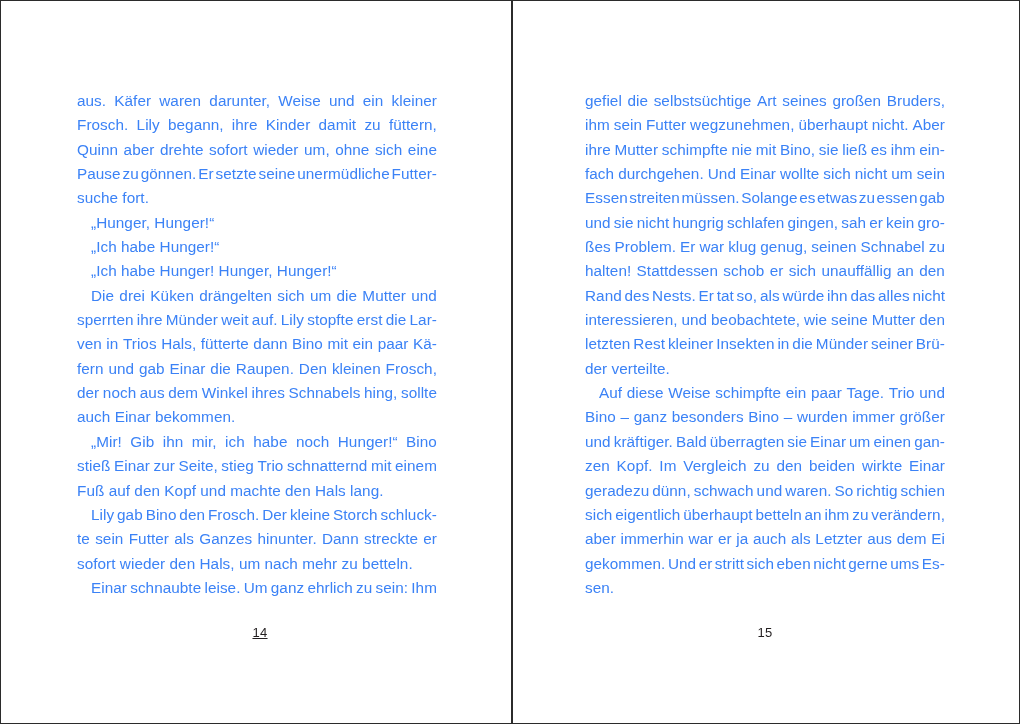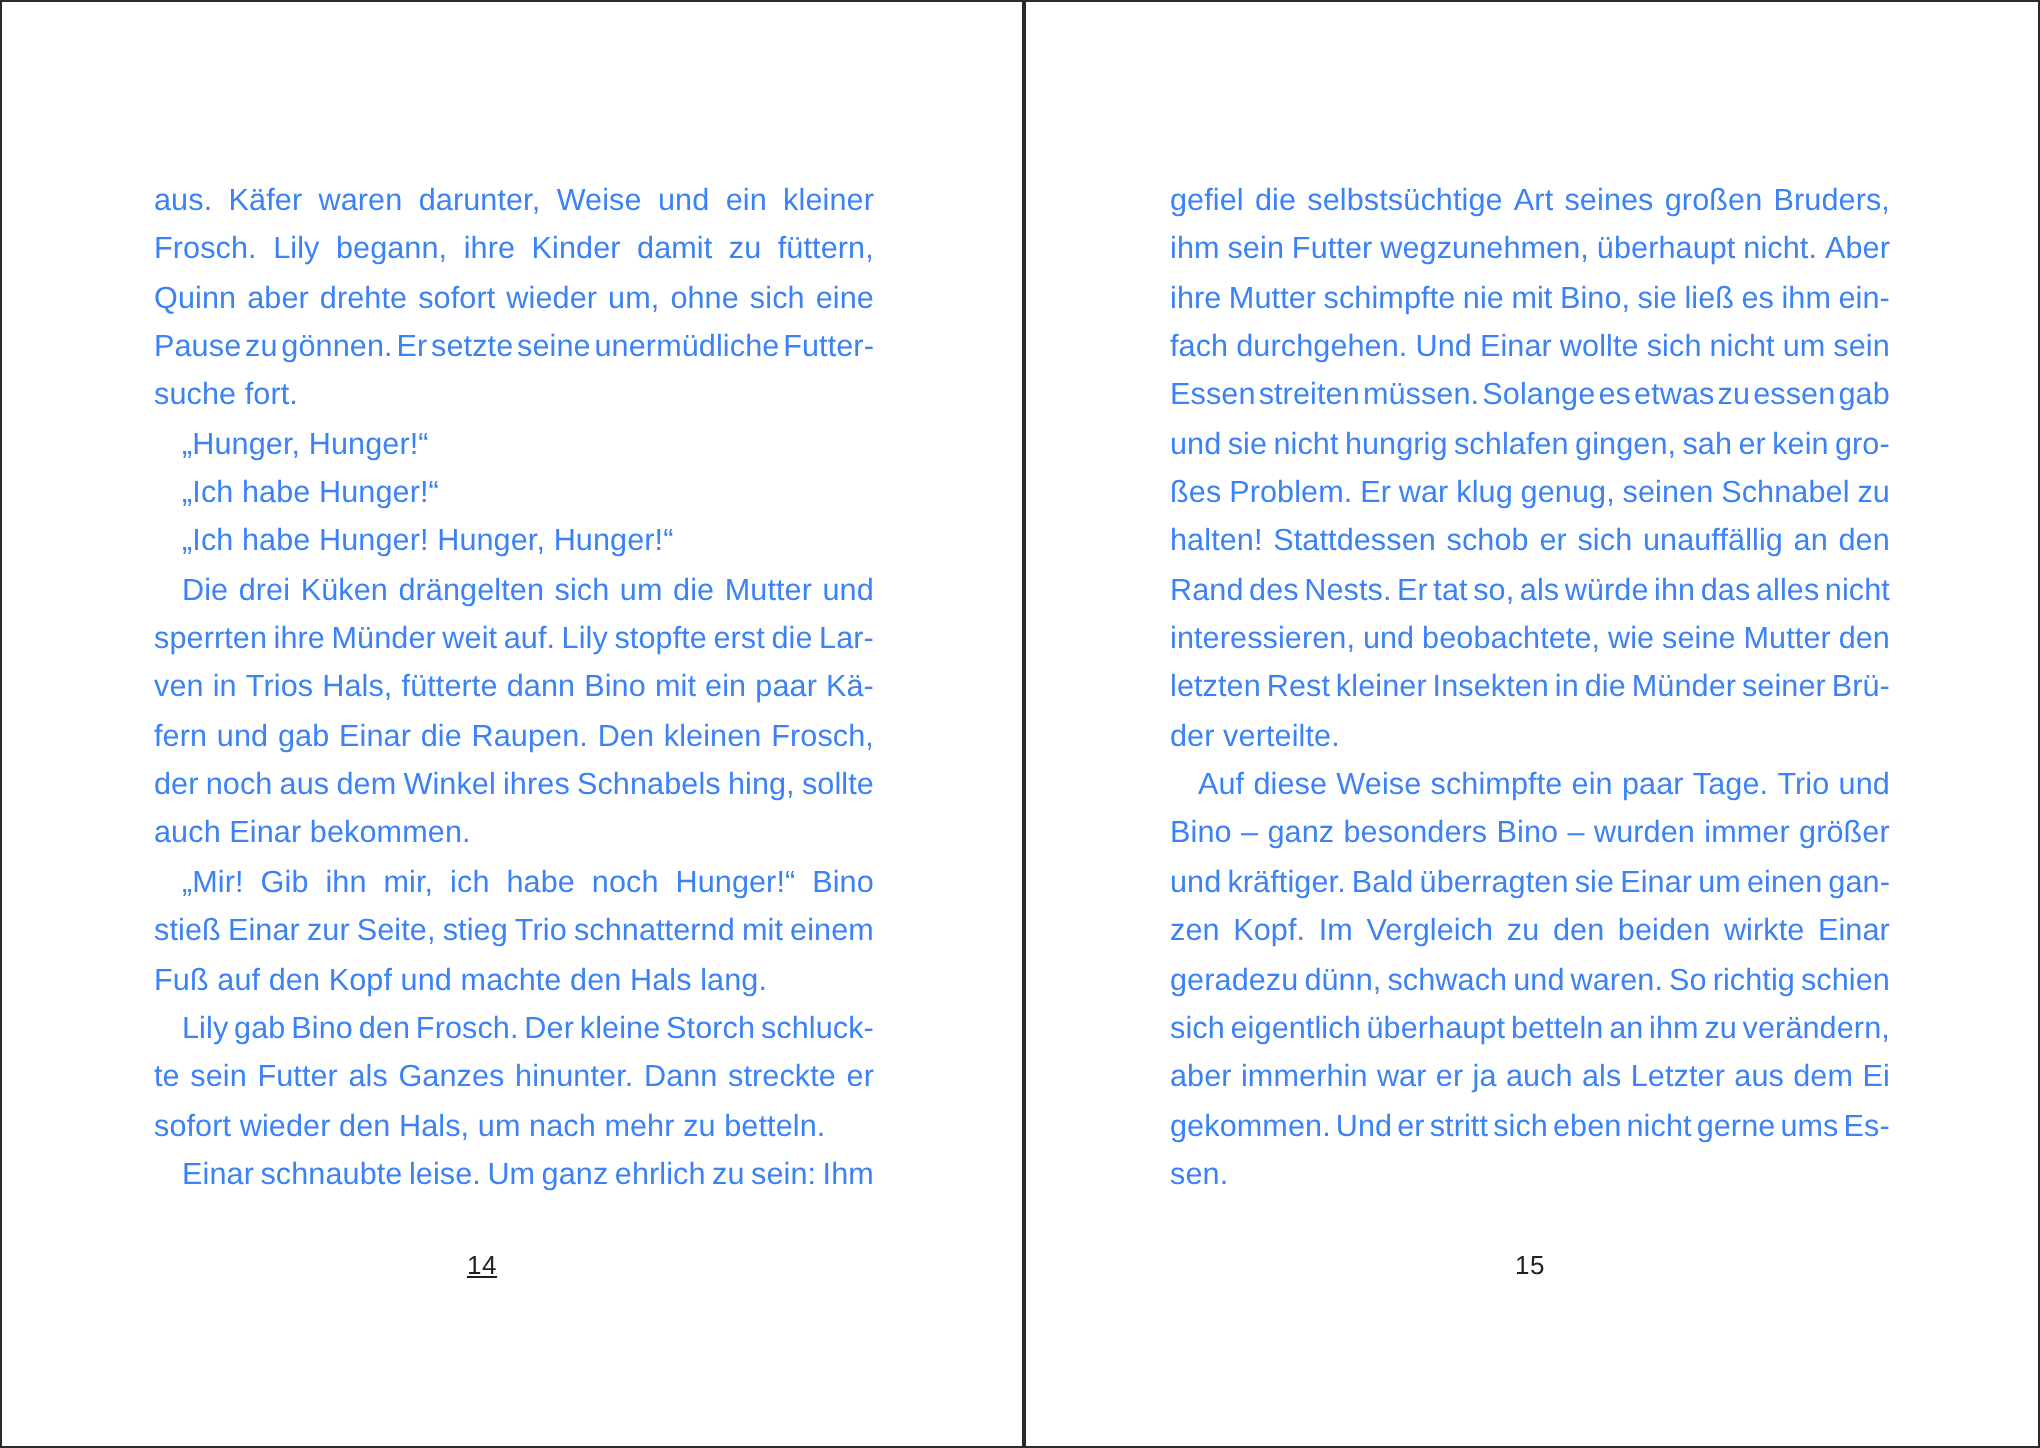--- a/index.html
+++ b/index.html
@@ -77,21 +77,21 @@
   .folio {
     position: absolute;
     top: 624px;
     width: 360px;
     text-align: center;
     color: #231f20;
     font-size: 13px;
     letter-spacing: 0.3px;
   }
 
-  .page-left  .folio { left: 60px; text-decoration: underline; }
+  .page-left  .folio { left: 79px; text-decoration: underline; }
   .page-right .folio { left: 72px; }
 </style>
 </head>
 <body>
 
 <div class="spread">
 
   <div class="gutter"></div>
 
   <div class="page page-left">

